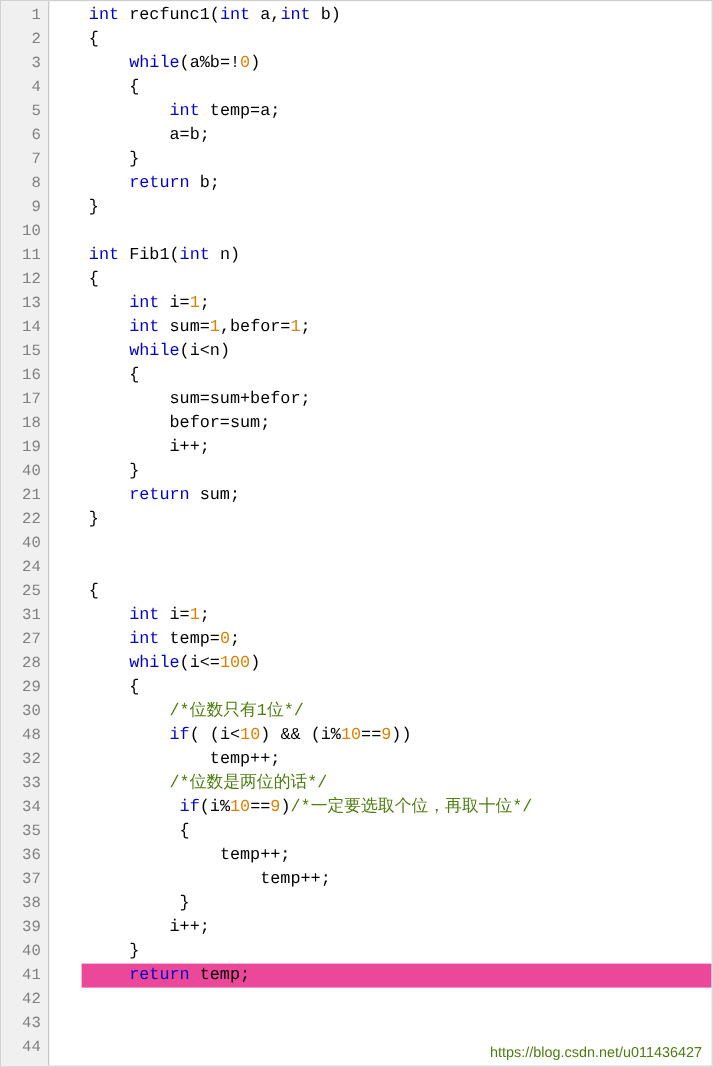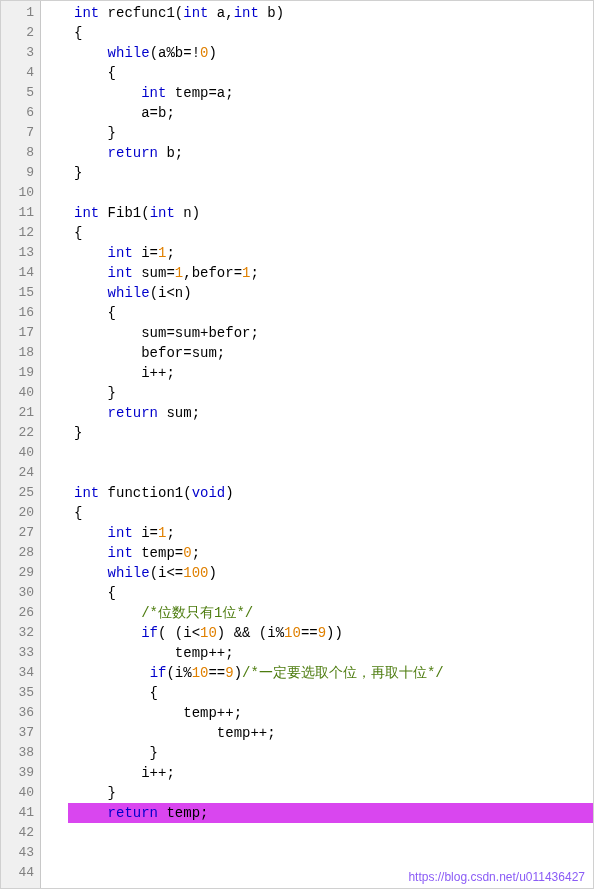--- a/index.html
+++ b/index.html
@@ -42,27 +42,27 @@
     height: 20px;
     line-height: 20px;
     white-space: pre;
     padding-left: 6px;
     color: #000000;
   }
   .kw { color: #0000cc; }
   .num { color: #e08000; }
   .comment { color: #4d7c0f; }
   .highlighted {
-    background: #d946ef;
+    background: #ec4899;
   }
   .watermark {
     position: absolute;
     bottom: 4px;
     right: 8px;
-    color: #8b5cf6;
+    color: #4d7c0f;
     font-size: 12px;
     font-family: Arial, sans-serif;
     pointer-events: none;
   }
 </style>
 </head>
 <body>
 
 <div class="editor">
   <div class="gutter" id="gutter">
@@ -84,26 +84,26 @@
       <div class="line-num">16</div>
       <div class="line-num">17</div>
       <div class="line-num">18</div>
       <div class="line-num">19</div>
       <div class="line-num">40</div>
       <div class="line-num">21</div>
       <div class="line-num">22</div>
       <div class="line-num">40</div>
       <div class="line-num">24</div>
       <div class="line-num">25</div>
-      <div class="line-num">20</div>
+      <div class="line-num">31</div>
       <div class="line-num">27</div>
       <div class="line-num">28</div>
       <div class="line-num">29</div>
       <div class="line-num">30</div>
-      <div class="line-num">26</div>
+      <div class="line-num">48</div>
       <div class="line-num">32</div>
       <div class="line-num">33</div>
       <div class="line-num">34</div>
       <div class="line-num">35</div>
       <div class="line-num">36</div>
       <div class="line-num">37</div>
       <div class="line-num">38</div>
       <div class="line-num">39</div>
       <div class="line-num">40</div>
       <div class="line-num">41</div>
@@ -129,29 +129,29 @@
       <div class="code-line"><span>    </span><span class="kw">while</span><span>(i&lt;n)</span></div>
       <div class="code-line"><span>    </span><span>{</span></div>
       <div class="code-line"><span>        </span><span>sum=sum+befor;</span></div>
       <div class="code-line"><span>        </span><span>befor=sum;</span></div>
       <div class="code-line"><span>        </span><span>i++;</span></div>
       <div class="code-line"><span>    </span><span>}</span></div>
       <div class="code-line"><span>    </span><span class="kw">return </span><span>sum;</span></div>
       <div class="code-line"><span></span><span>}</span></div>
       <div class="code-line"><span></span></div>
       <div class="code-line"><span></span></div>
-      <div class="code-line"><span></span><span class="kw">int </span><span>function1(</span><span class="kw">void</span><span>)</span></div>
       <div class="code-line"><span></span><span>{</span></div>
       <div class="code-line"><span>    </span><span class="kw">int </span><span>i=</span><span class="num">1</span><span>;</span></div>
       <div class="code-line"><span>    </span><span class="kw">int </span><span>temp=</span><span class="num">0</span><span>;</span></div>
       <div class="code-line"><span>    </span><span class="kw">while</span><span>(i&lt;=</span><span class="num">100</span><span>)</span></div>
       <div class="code-line"><span>    </span><span>{</span></div>
       <div class="code-line"><span>        </span><span class="comment">/*位数只有1位*/</span></div>
       <div class="code-line"><span>        </span><span class="kw">if</span><span>( (i&lt;</span><span class="num">10</span><span>) &amp;&amp; (i%</span><span class="num">10</span><span>==</span><span class="num">9</span><span>))</span></div>
       <div class="code-line"><span>            </span><span>temp++;</span></div>
+      <div class="code-line"><span>        </span><span class="comment">/*位数是两位的话*/</span></div>
       <div class="code-line"><span>        </span><span> </span><span class="kw">if</span><span>(i%</span><span class="num">10</span><span>==</span><span class="num">9</span><span>)</span><span class="comment">/*一定要选取个位，再取十位*/</span></div>
       <div class="code-line"><span>        </span><span> {</span></div>
       <div class="code-line"><span>            </span><span> temp++;</span></div>
       <div class="code-line"><span>                </span><span> temp++;</span></div>
       <div class="code-line"><span>        </span><span> }</span></div>
       <div class="code-line"><span>        </span><span>i++;</span></div>
       <div class="code-line"><span>    </span><span>}</span></div>
       <div class="code-line highlighted"><span>    </span><span class="kw">return </span><span>temp;</span></div>
       <div class="watermark">https://blog.csdn.net/u011436427</div>
   </div>

